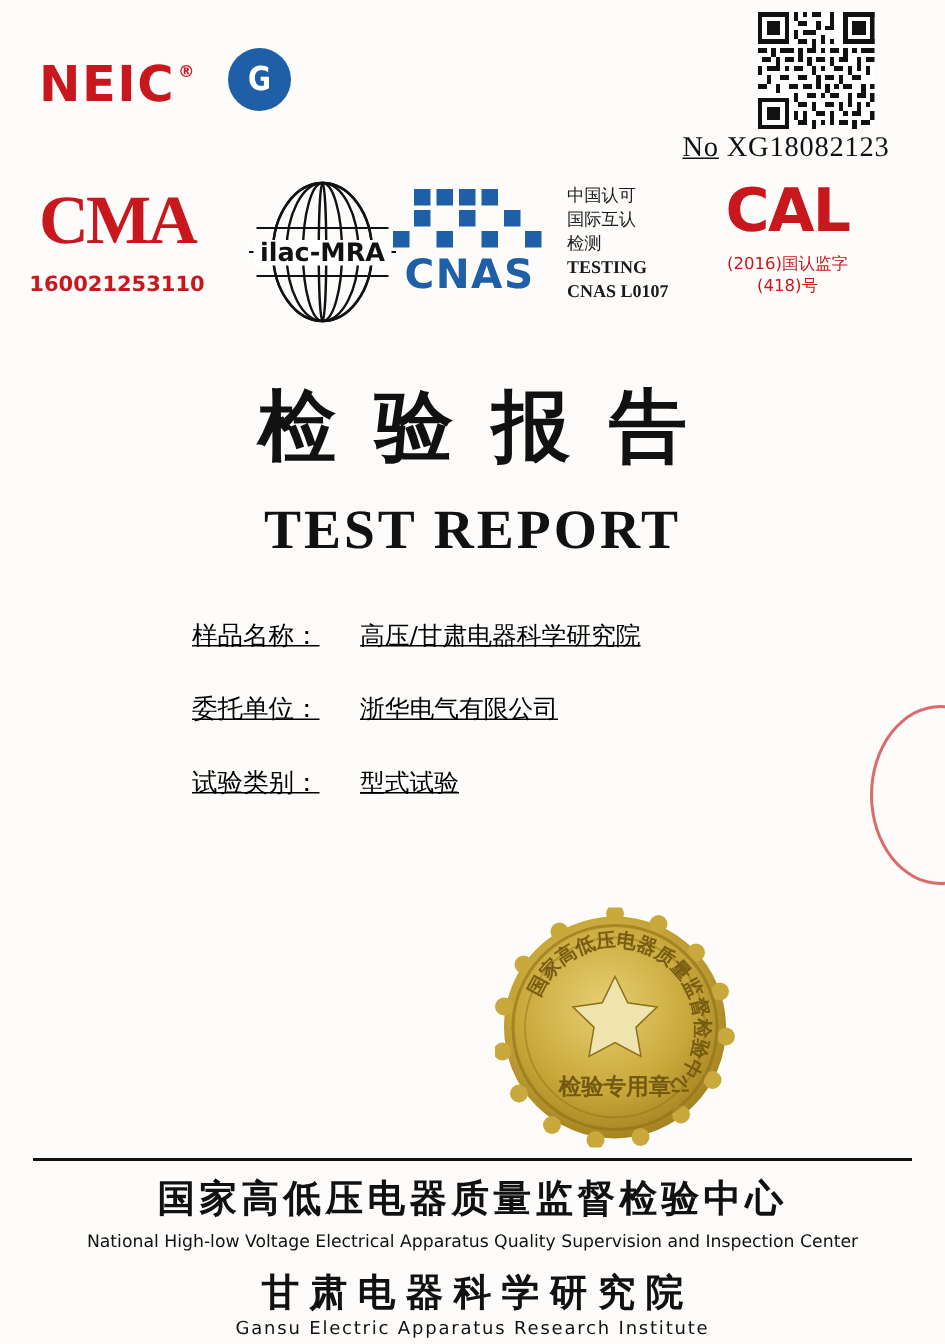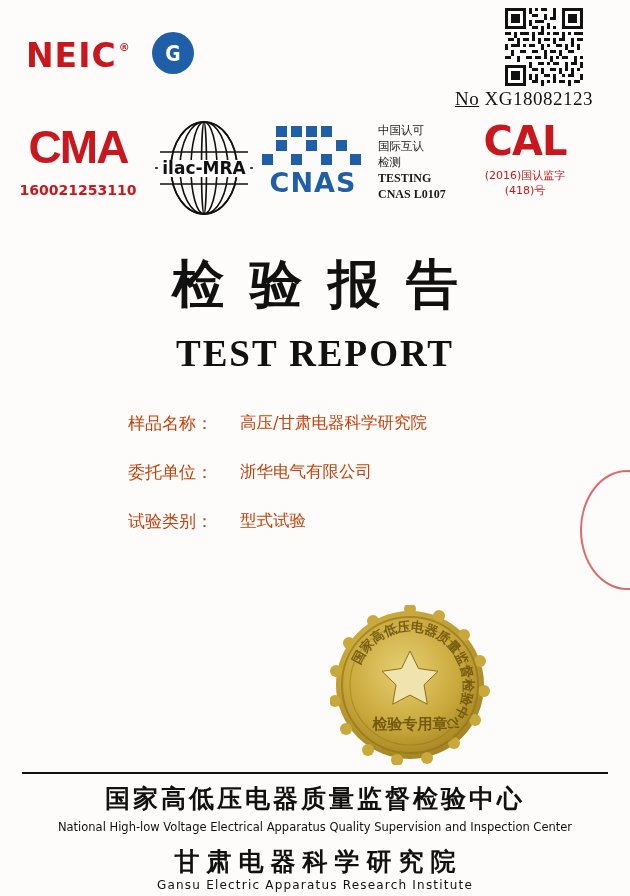--- a/index.html
+++ b/index.html
@@ -78,38 +78,38 @@
   }
   
   .cma-logo {
     position: absolute;
     left: 14px;
     top: 120px;
     width: 128px;
     text-align: center;
   }
   .cma-logo .word {
-    font-family: Liberation Sans, sans-serif;
+    font-family: Liberation Serif, serif;
     font-weight: bold;
     font-size: 46px;
     color: #c8171d;
     letter-spacing: -2px;
     line-height: 54px;
   }
   .cma-logo .code {
     font-family: "DejaVu Sans", sans-serif;
     font-weight: bold;
     font-size: 14px;
     color: #c8171d;
     margin-top: 8px;
     letter-spacing: 0px;
   }
   .ilac {
     position: absolute;
-    left: 152px;
+    left: 163px;
     top: 118px;
     width: 104px;
     height: 100px;
     text-align: center;
   }
   .cnas {
     position: absolute;
     left: 258px;
     top: 120px;
     width: 110px;
@@ -177,25 +177,26 @@
   }
   
   .fields {
     position: absolute;
     left: 128px;
     top: 412px;
     width: 420px;
   }
   .field {
     display: flex;
-    align-items: flex-start;
+    align-items: flex-end;
     margin-bottom: 26px;
     font-family: "DejaVu Serif", serif;
     font-size: 17px;
-    color: #c2410c;
+    color: #000000;
+    text-decoration: underline;
   }
   .field .lab {
     width: 112px;
     flex: none;
     white-space: pre;
   }
   .field .val {
     font-family: "DejaVu Serif", serif;
     font-size: 16.5px;
   }

